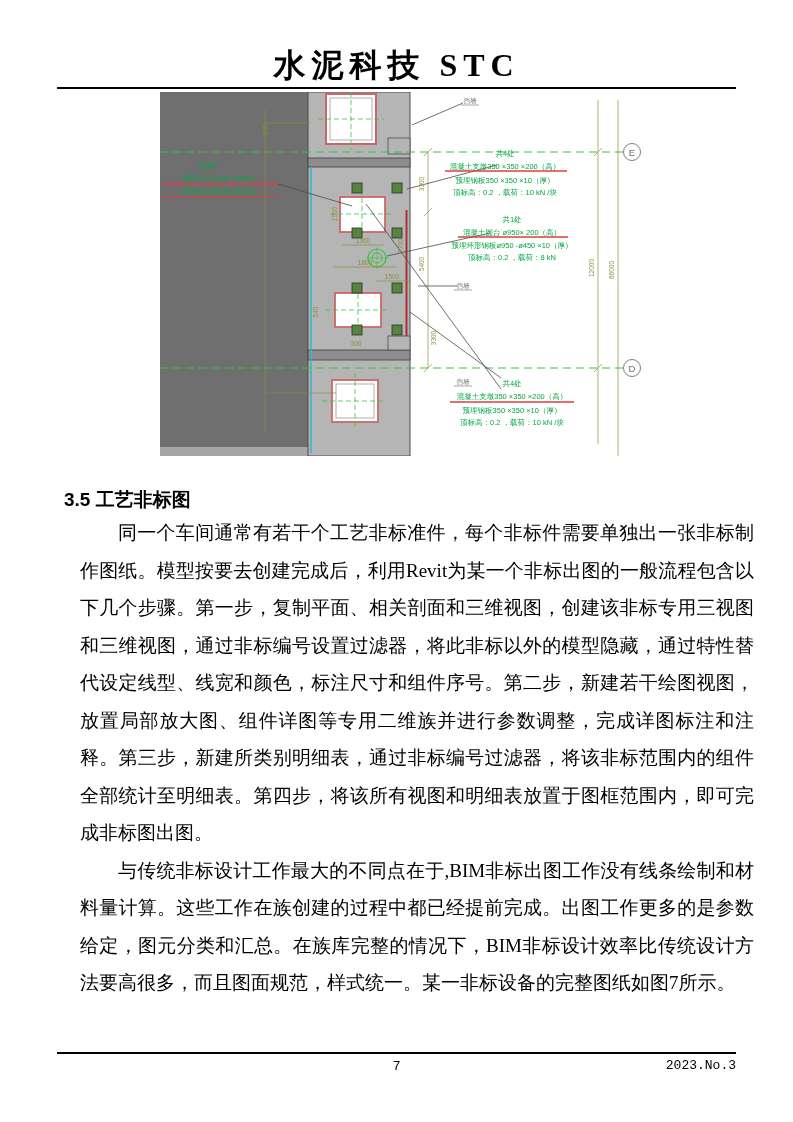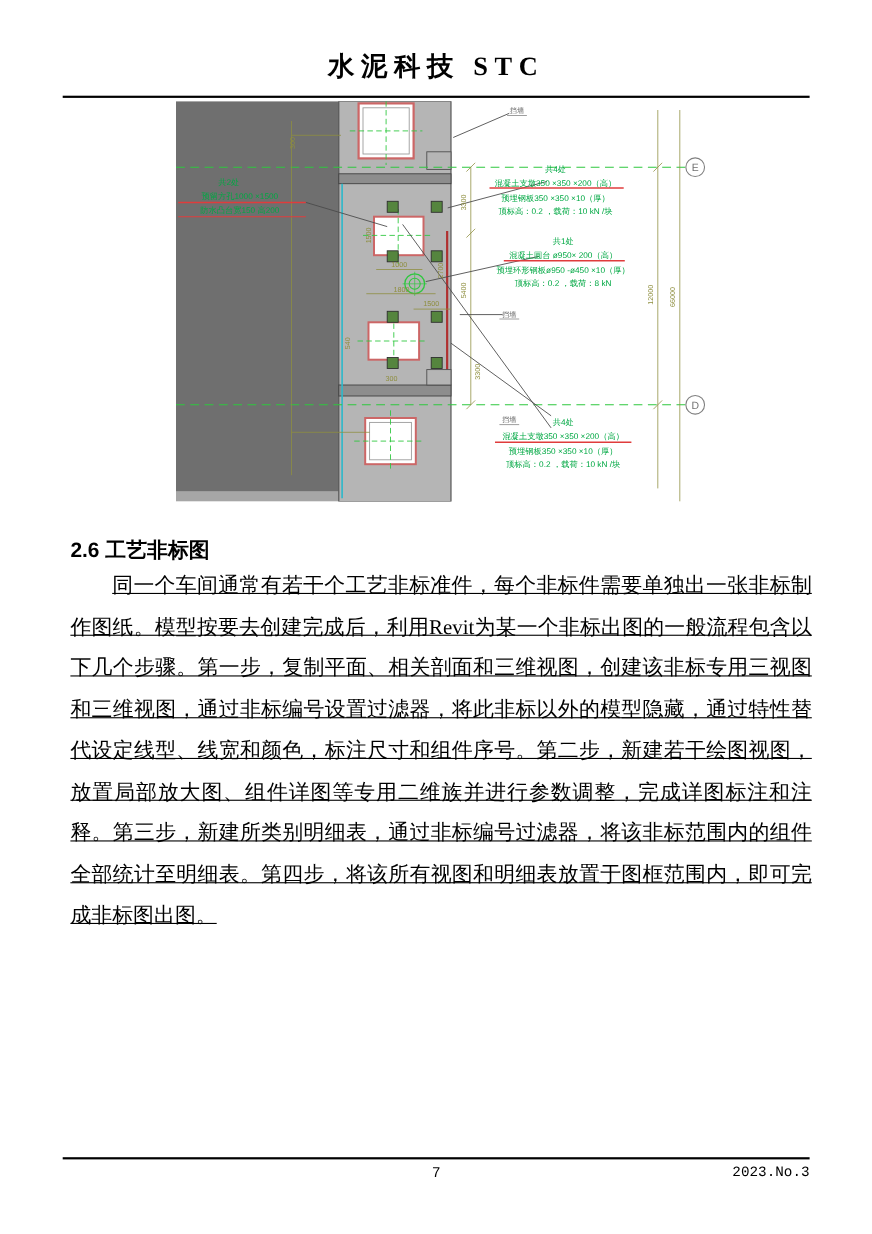--- a/index.html
+++ b/index.html
@@ -1,29 +1,29 @@
 <!DOCTYPE html>
 <html><head>
 <meta charset="utf-8">
 <style>
   html,body{margin:0;padding:0;background:#e8e8e8;}
   .page{position:relative;width:793px;height:1122px;background:#ffffff;margin:0 auto;
         font-family:"Liberation Serif",serif;color:#000;overflow:hidden;}
   .header-title{position:absolute;top:44px;left:0;width:100%;text-align:center;
-        font-size:24px;font-weight:bold;letter-spacing:6px;
+        font-size:32px;font-weight:bold;letter-spacing:6px;
         font-family:"Liberation Serif",serif;}
   .header-rule{position:absolute;top:87px;left:57px;right:57px;height:0;
         border-top:2px solid #000;}
   .figure{position:absolute;left:160px;top:92px;width:500px;height:364px;}
   .caption{position:absolute;top:457px;left:0;width:100%;text-align:center;
         font-size:15px;font-weight:bold;font-family:"Liberation Sans",sans-serif;}
   .heading{position:absolute;top:487px;left:64px;font-size:19px;font-weight:bold;
         font-family:"Liberation Sans",sans-serif;}
-  .body-text{position:absolute;top:514px;left:64px;width:674px;font-size:19px;
-        line-height:37.5px;text-align:justify;text-decoration:underline;}
+  .body-text{position:absolute;top:514px;left:80px;width:674px;font-size:19px;
+        line-height:37.5px;text-align:justify;}
   .body-text p{margin:0;text-indent:2em;}
   .footer-rule{position:absolute;top:1052px;left:57px;right:57px;height:0;
         border-top:2px solid #000;}
   .footer-page{position:absolute;top:1058px;left:0;width:100%;text-align:center;
         font-size:13px;font-family:"Liberation Sans",sans-serif;}
   .footer-issue{position:absolute;top:1058px;right:57px;font-size:13px;
         font-family:Liberation Mono, monospace;}
   svg text{font-family:"Liberation Sans",sans-serif;}
   .anno{fill:#00a843;font-size:7.5px;}
   .dimtxt{fill:#8e8e3e;font-size:6.5px;}
@@ -189,23 +189,24 @@
       <g>
         <circle cx="472" cy="60" r="8.5" fill="#ffffff" stroke="#808080" stroke-width="1"></circle>
         <text class="axistxt" x="472" y="63.5" text-anchor="middle">E</text>
         <circle cx="472" cy="276" r="8.5" fill="#ffffff" stroke="#808080" stroke-width="1"></circle>
         <text class="axistxt" x="472" y="279.5" text-anchor="middle">D</text>
       </g>
     </svg>
   </div>
 
 
-  <div class="heading">2.6 工艺非标图</div>
+  <div class="heading">3.5 工艺非标图</div>
 
   <div class="body-text">
     <p>同一个车间通常有若干个工艺非标准件，每个非标件需要单独出一张非标制作图纸。模型按要去创建完成后，利用Revit为某一个非标出图的一般流程包含以下几个步骤。第一步，复制平面、相关剖面和三维视图，创建该非标专用三视图和三维视图，通过非标编号设置过滤器，将此非标以外的模型隐藏，通过特性替代设定线型、线宽和颜色，标注尺寸和组件序号。第二步，新建若干绘图视图，放置局部放大图、组件详图等专用二维族并进行参数调整，完成详图标注和注释。第三步，新建所类别明细表，通过非标编号过滤器，将该非标范围内的组件全部统计至明细表。第四步，将该所有视图和明细表放置于图框范围内，即可完成非标图出图。</p>
+    <p>与传统非标设计工作最大的不同点在于,BIM非标出图工作没有线条绘制和材料量计算。这些工作在族创建的过程中都已经提前完成。出图工作更多的是参数给定，图元分类和汇总。在族库完整的情况下，BIM非标设计效率比传统设计方法要高很多，而且图面规范，样式统一。某一非标设备的完整图纸如图7所示。</p>
   </div>
 
   <div class="footer-rule"></div>
   <div class="footer-page">7</div>
   <div class="footer-issue">2023.No.3</div>
 
 </div>
 
 </body></html>

